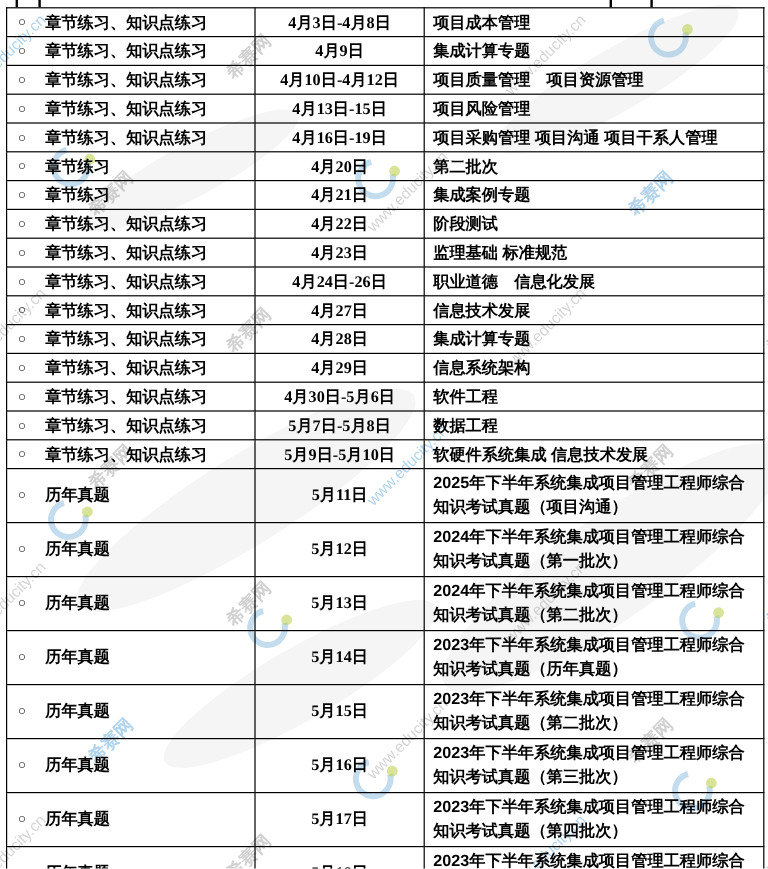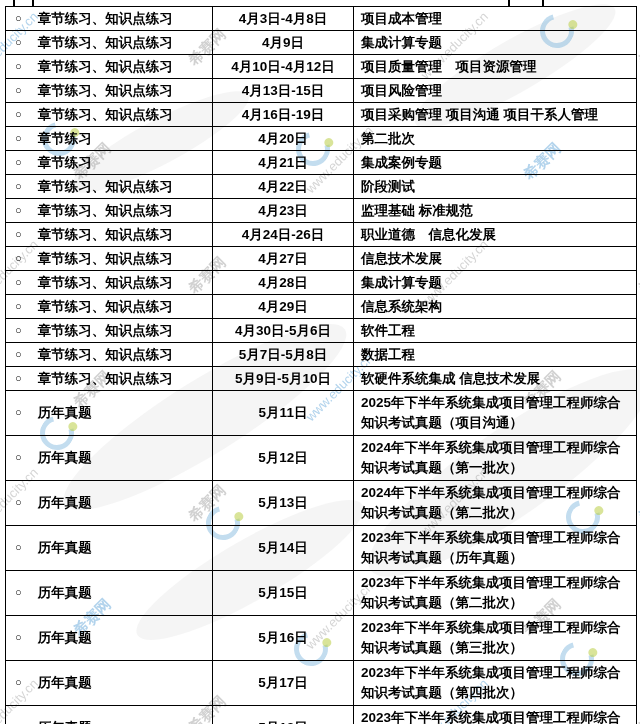--- a/index.html
+++ b/index.html
@@ -60,21 +60,21 @@
     overflow:hidden;
   }
   .row-short td{height:21px;}
   .row-tall td{height:42px;}
   .c-type{padding-left:9px;font-size:13.5px;white-space:nowrap;}
   .bullet{
     display:inline-block;margin-right:16px;
     font-size:11px;font-weight:400;
     position:relative;top:-1px;
   }
-  .c-date{text-align:center;font-size:13.5px;white-space:nowrap;padding:0 13px;}
+  .c-date{text-align:center;font-size:13.5px;white-space:nowrap;padding:0 13px;font-family:Liberation Serif, serif;}
   .c-content{padding:1px 7px;font-size:13.5px;line-height:20px;}
   .row-short .c-content{white-space:nowrap;}
 </style>
 </head>
 <body>
 
 <div class="screen">
 
   <div class="wm-layer">
       <div class="wm-swoosh" style="left: 40px; top: 380px; width: 330px; height: 74px; transform: rotate(-32deg);"></div>

